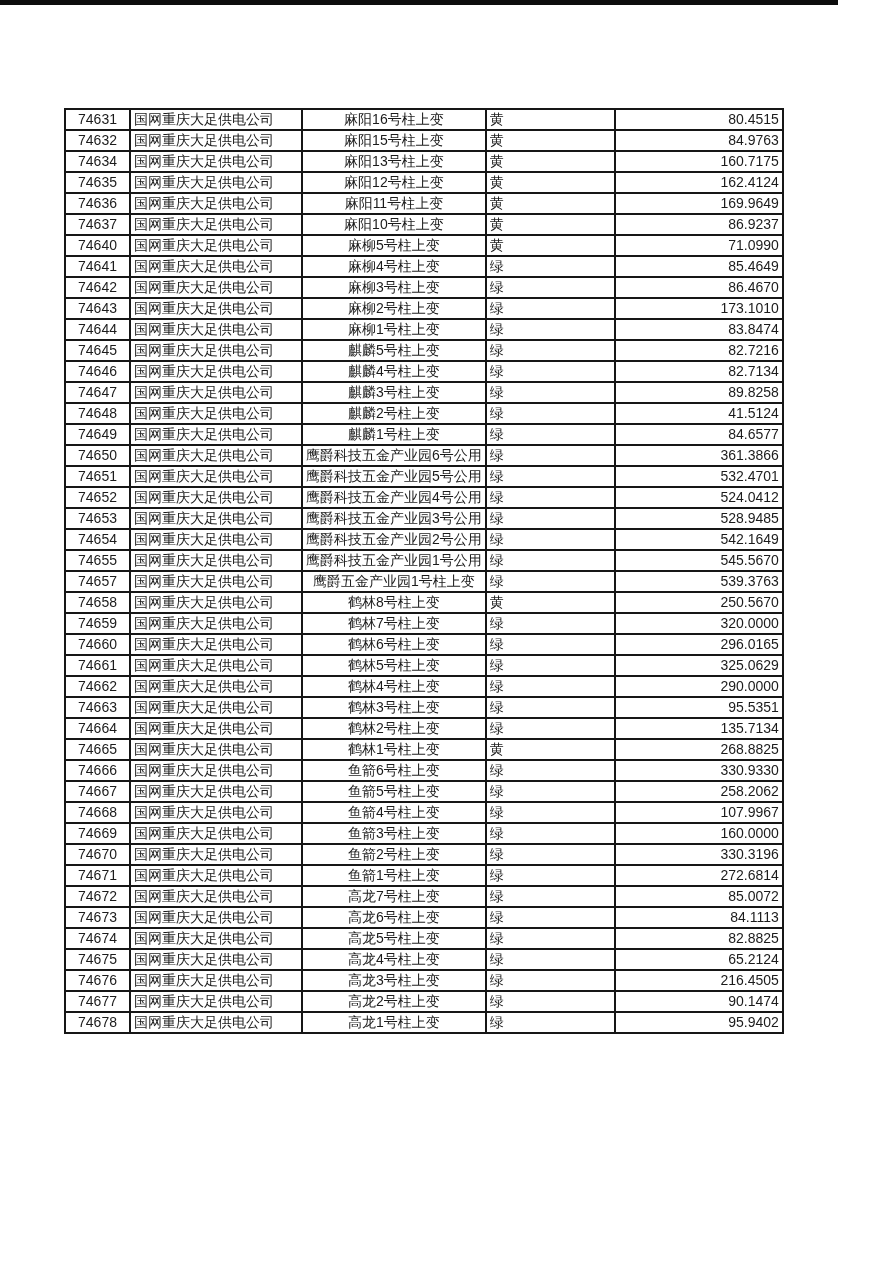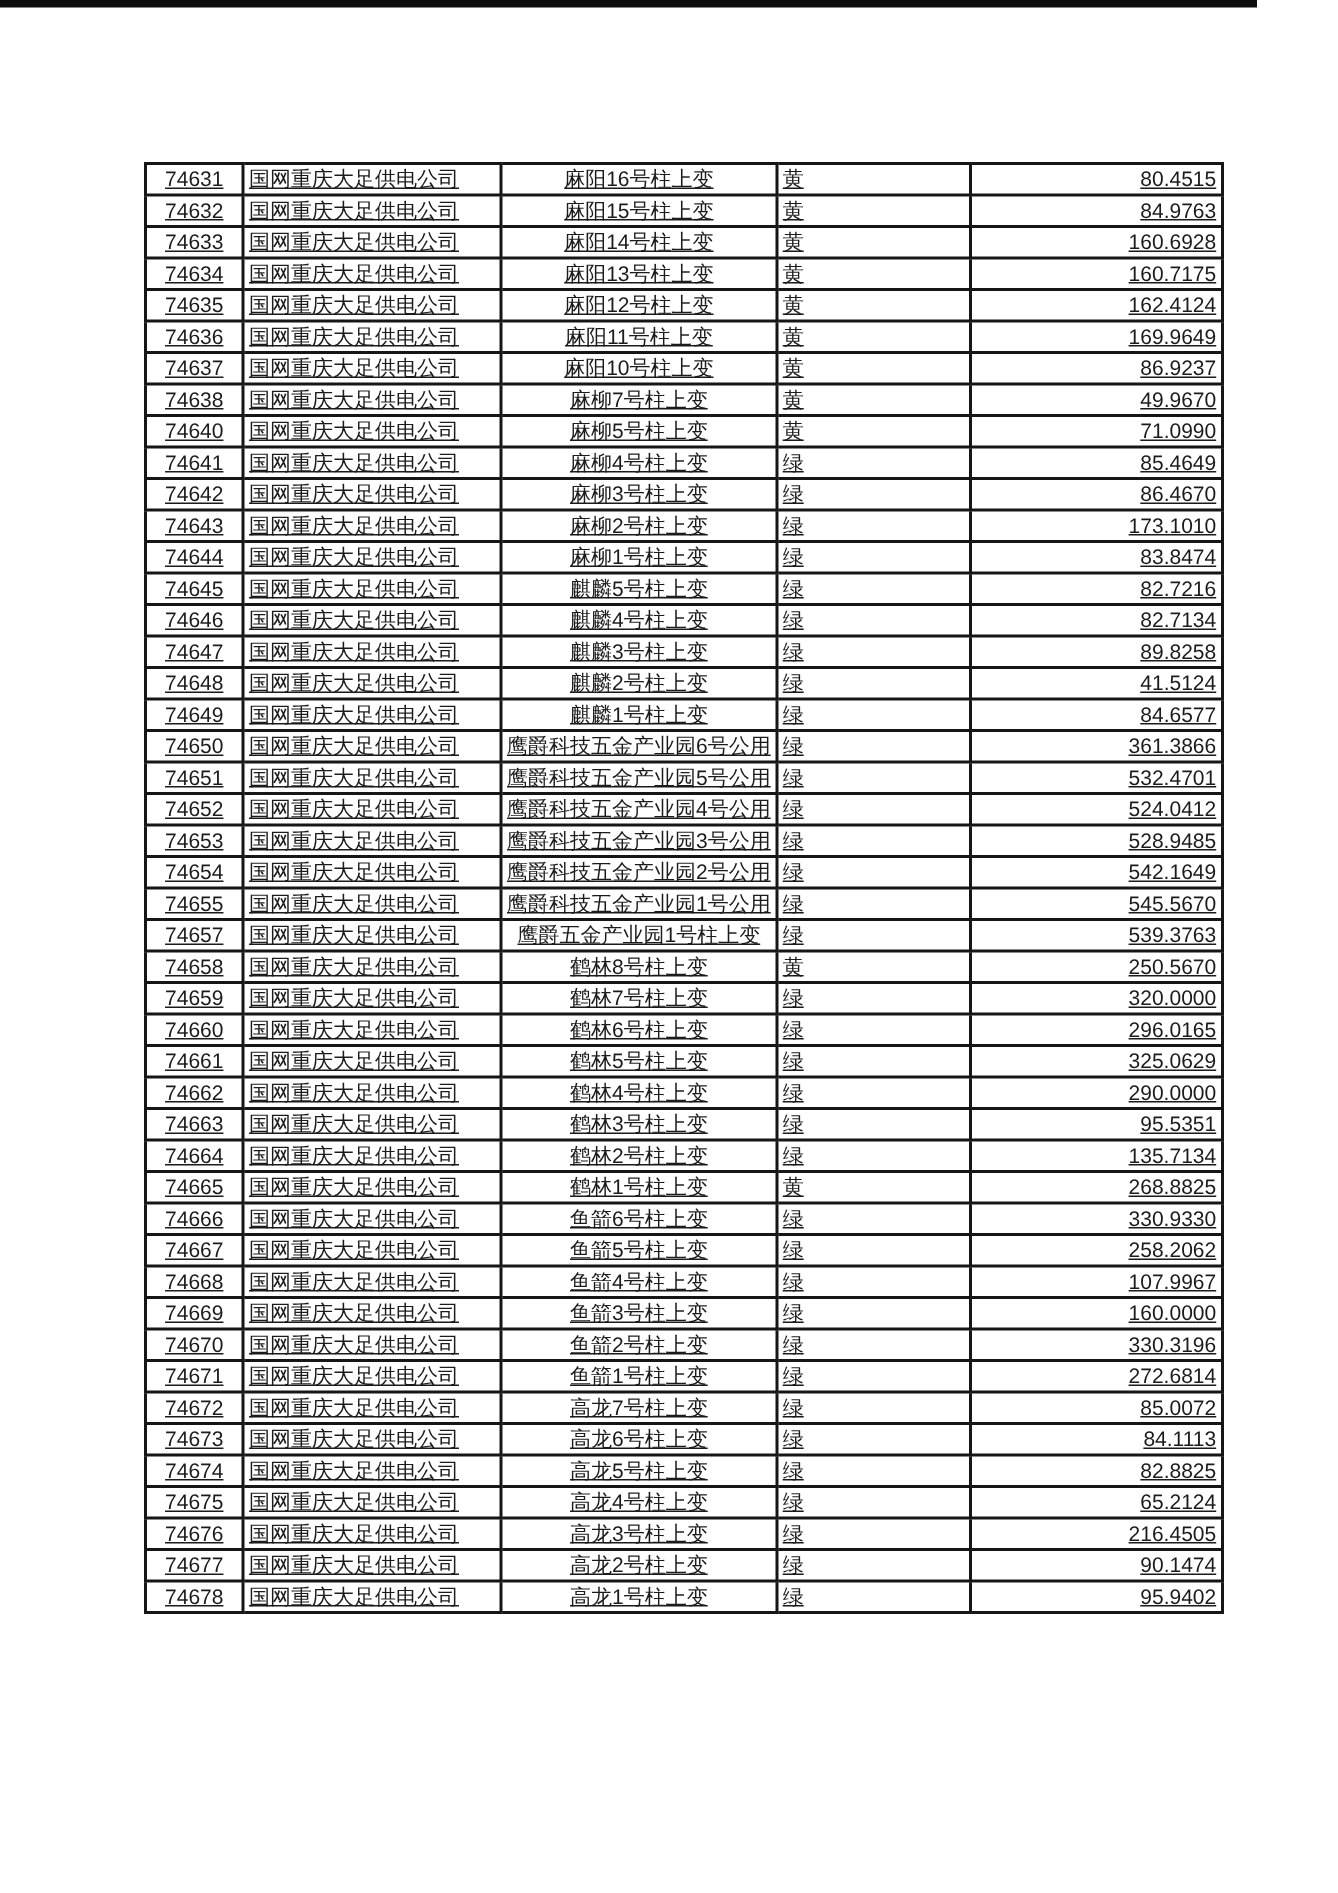--- a/index.html
+++ b/index.html
@@ -6,21 +6,21 @@
   body{
     width:892px;height:1262px;position:relative;
     background:#ffffff;overflow:hidden;
     font-family:"Liberation Sans","DejaVu Sans",sans-serif;
     color:#1b1b1b;
   }
   .top-bar{
     position:absolute;left:0;top:0;width:838px;height:5px;background:#0d0d0d;
   }
   .sheet{
-    position:absolute;left:96px;top:108px;text-decoration:underline;
+    position:absolute;left:64px;top:108px;
   }
   table{
     border-collapse:collapse;table-layout:fixed;
   }
   td{
     border:2px solid #161616;
     height:19.4px;
     font-size:14px;
     line-height:19px;
     padding:0 3px;
@@ -51,27 +51,20 @@
   </tr>
 
   <tr>
     <td class="c-id">74632</td>
     <td class="c-company">国网重庆大足供电公司</td>
     <td class="c-name">麻阳15号柱上变</td>
     <td class="c-status">黄</td>
     <td class="c-value">84.9763</td>
   </tr>
 
-  <tr>
-    <td class="c-id">74633</td>
-    <td class="c-company">国网重庆大足供电公司</td>
-    <td class="c-name">麻阳14号柱上变</td>
-    <td class="c-status">黄</td>
-    <td class="c-value">160.6928</td>
-  </tr>
 
   <tr>
     <td class="c-id">74634</td>
     <td class="c-company">国网重庆大足供电公司</td>
     <td class="c-name">麻阳13号柱上变</td>
     <td class="c-status">黄</td>
     <td class="c-value">160.7175</td>
   </tr>
 
   <tr>
@@ -91,27 +84,20 @@
   </tr>
 
   <tr>
     <td class="c-id">74637</td>
     <td class="c-company">国网重庆大足供电公司</td>
     <td class="c-name">麻阳10号柱上变</td>
     <td class="c-status">黄</td>
     <td class="c-value">86.9237</td>
   </tr>
 
-  <tr>
-    <td class="c-id">74638</td>
-    <td class="c-company">国网重庆大足供电公司</td>
-    <td class="c-name">麻柳7号柱上变</td>
-    <td class="c-status">黄</td>
-    <td class="c-value">49.9670</td>
-  </tr>
 
 
   <tr>
     <td class="c-id">74640</td>
     <td class="c-company">国网重庆大足供电公司</td>
     <td class="c-name">麻柳5号柱上变</td>
     <td class="c-status">黄</td>
     <td class="c-value">71.0990</td>
   </tr>
 

